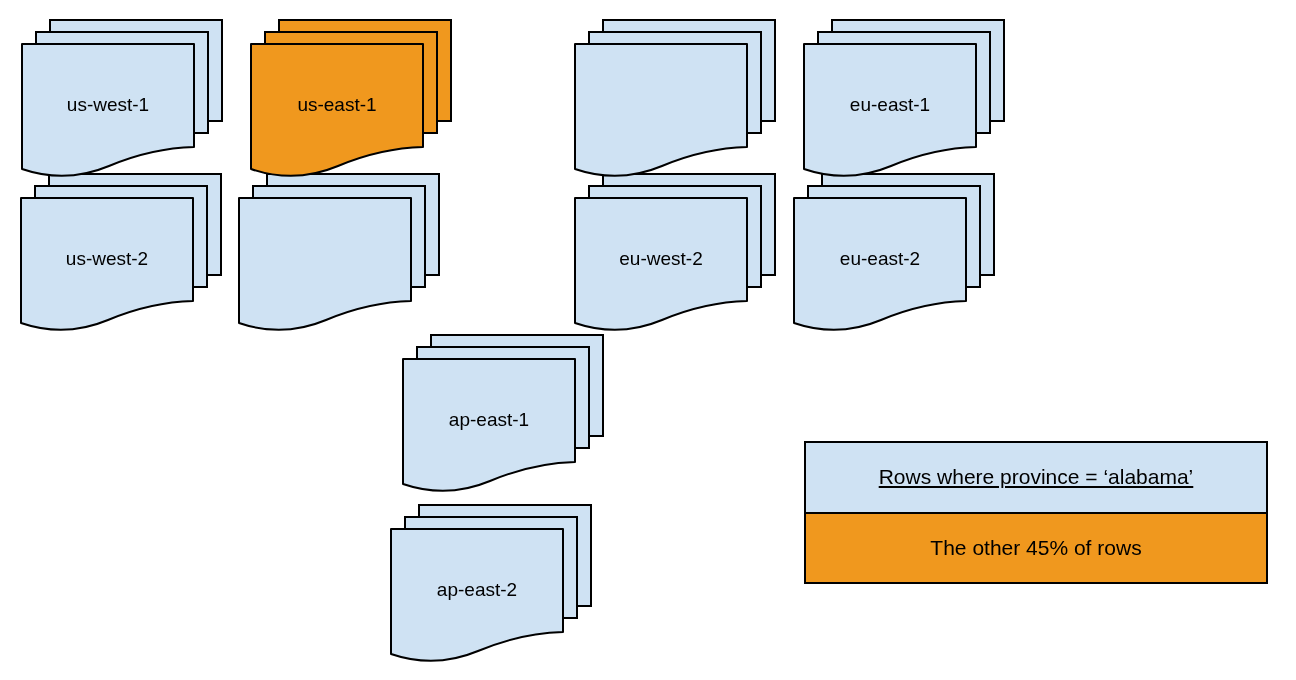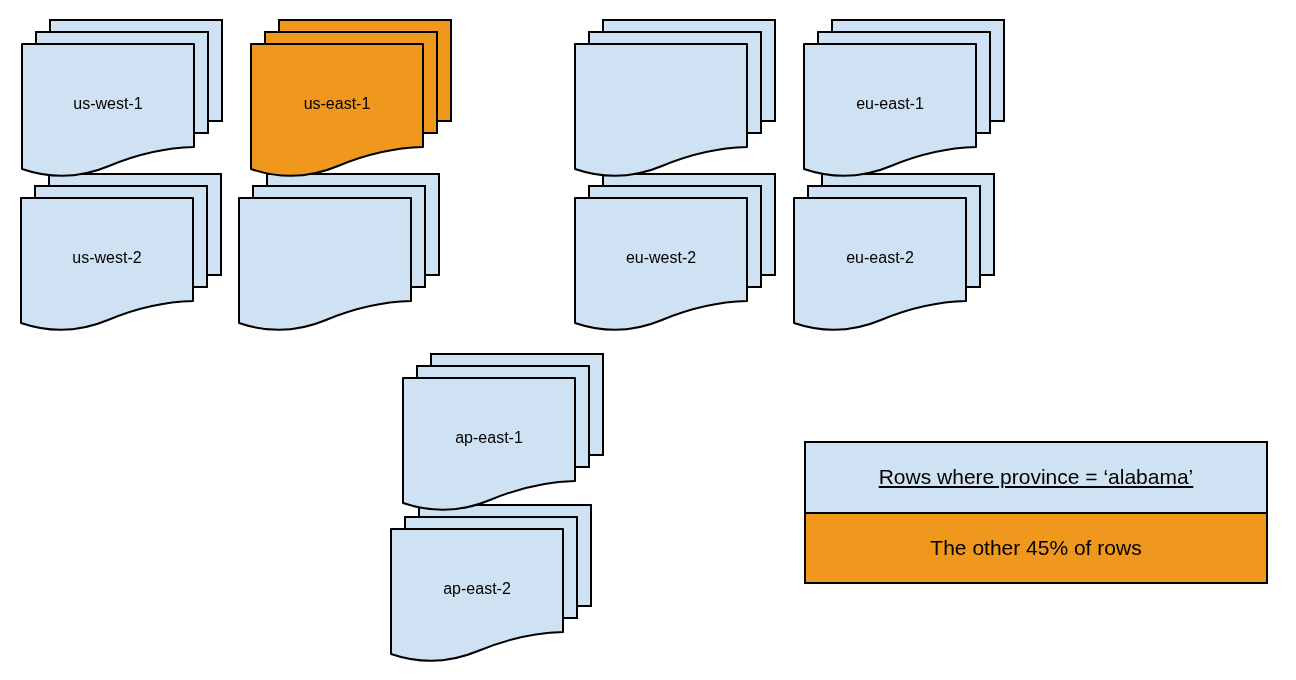--- a/index.html
+++ b/index.html
@@ -11,21 +11,21 @@
   .sheet{
     position:absolute;width:174px;height:103px;
     border:2px solid #000;box-sizing:border-box;
   }
   .sheet.back2{left:28px;top:0;}
   .sheet.back1{left:14px;top:12px;}
   .docsvg{position:absolute;left:0;top:24px;display:block;}
   .doc-label{
     position:absolute;left:0;top:24px;width:174px;height:122px;
     display:flex;align-items:center;justify-content:center;
-    font-size:16px;line-height:1;white-space:nowrap;
+    font-size:19px;line-height:1;white-space:nowrap;
   }
   .legend{
     position:absolute;left:804px;top:441px;width:464px;height:143px;
     border:2px solid #000;box-sizing:border-box;
     display:flex;flex-direction:column;
   }
   .legend-row{
     flex:1;display:flex;align-items:center;justify-content:center;
     font-size:21px;white-space:nowrap;
   }
@@ -92,21 +92,21 @@
         <div class="doc-label">eu-west-2</div>
       </div>
       <div class="stack" style="left: 793px; top: 173px; z-index: 3;">
         <div class="sheet back2" style="background: rgb(207, 226, 243);"></div>
         <div class="sheet back1" style="background: rgb(207, 226, 243);"></div>
         <svg class="docsvg" width="174" height="136" viewBox="0 0 174 136">
           <path d="M1,1 H173 V104 Q131,105 88,123 Q45,141 1,126 Z" fill="#cfe2f3" stroke="#000000" stroke-width="2" stroke-linejoin="round"></path>
         </svg>
         <div class="doc-label">eu-east-2</div>
       </div>
-      <div class="stack" style="left: 402px; top: 353px; z-index: 2;">
+      <div class="stack" style="left: 402px; top: 334px; z-index: 2;">
         <div class="sheet back2" style="background: rgb(207, 226, 243);"></div>
         <div class="sheet back1" style="background: rgb(207, 226, 243);"></div>
         <svg class="docsvg" width="174" height="136" viewBox="0 0 174 136">
           <path d="M1,1 H173 V104 Q131,105 88,123 Q45,141 1,126 Z" fill="#cfe2f3" stroke="#000000" stroke-width="2" stroke-linejoin="round"></path>
         </svg>
         <div class="doc-label">ap-east-1</div>
       </div>
       <div class="stack" style="left: 390px; top: 504px; z-index: 1;">
         <div class="sheet back2" style="background: rgb(207, 226, 243);"></div>
         <div class="sheet back1" style="background: rgb(207, 226, 243);"></div>

